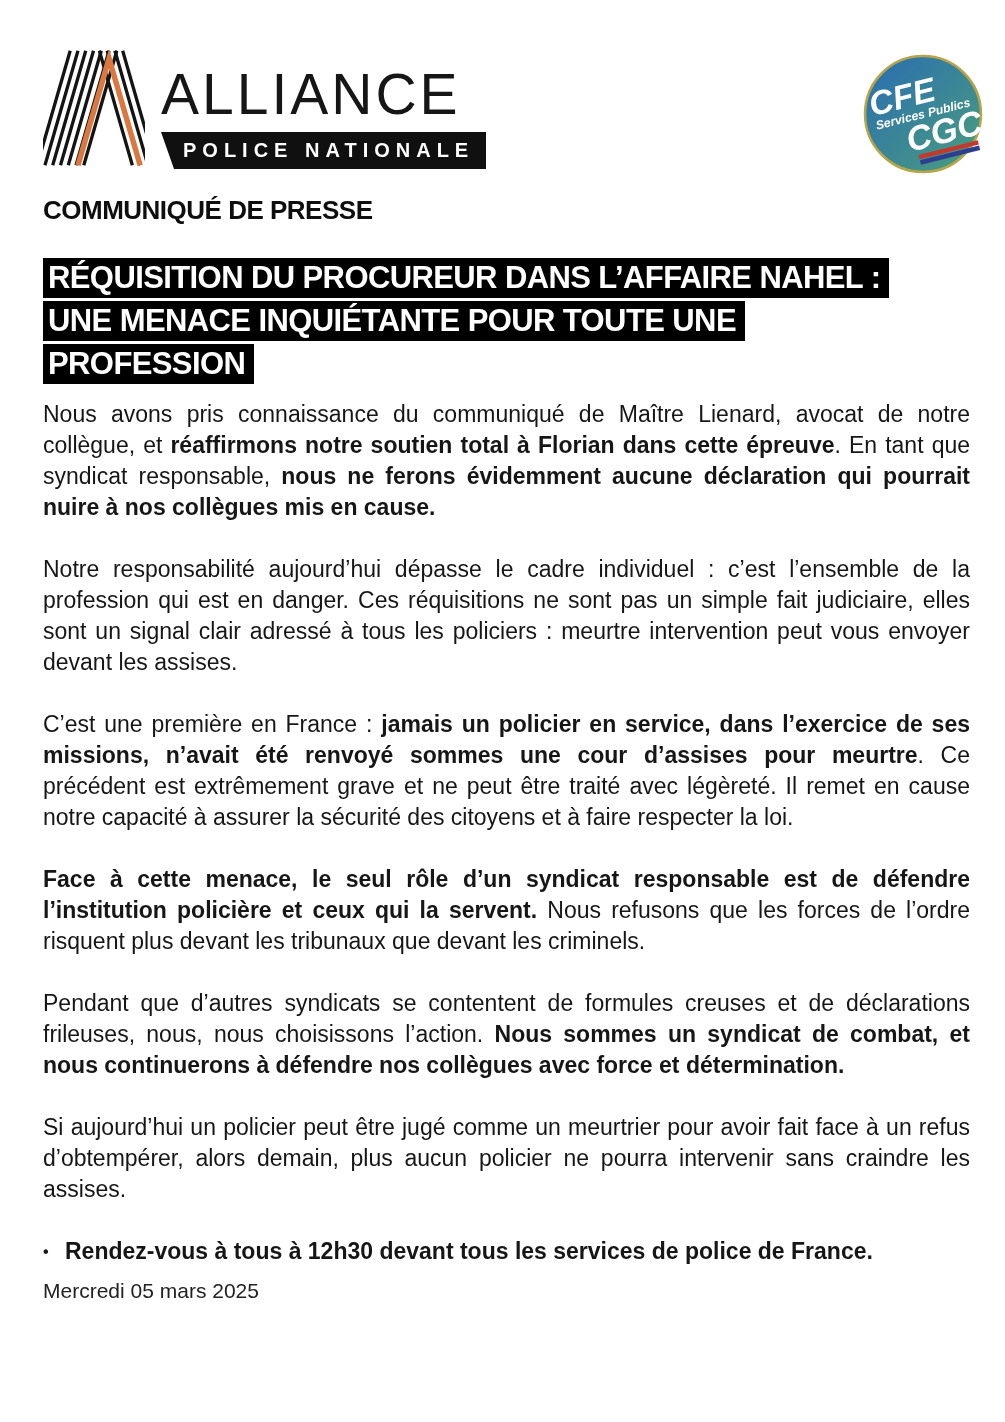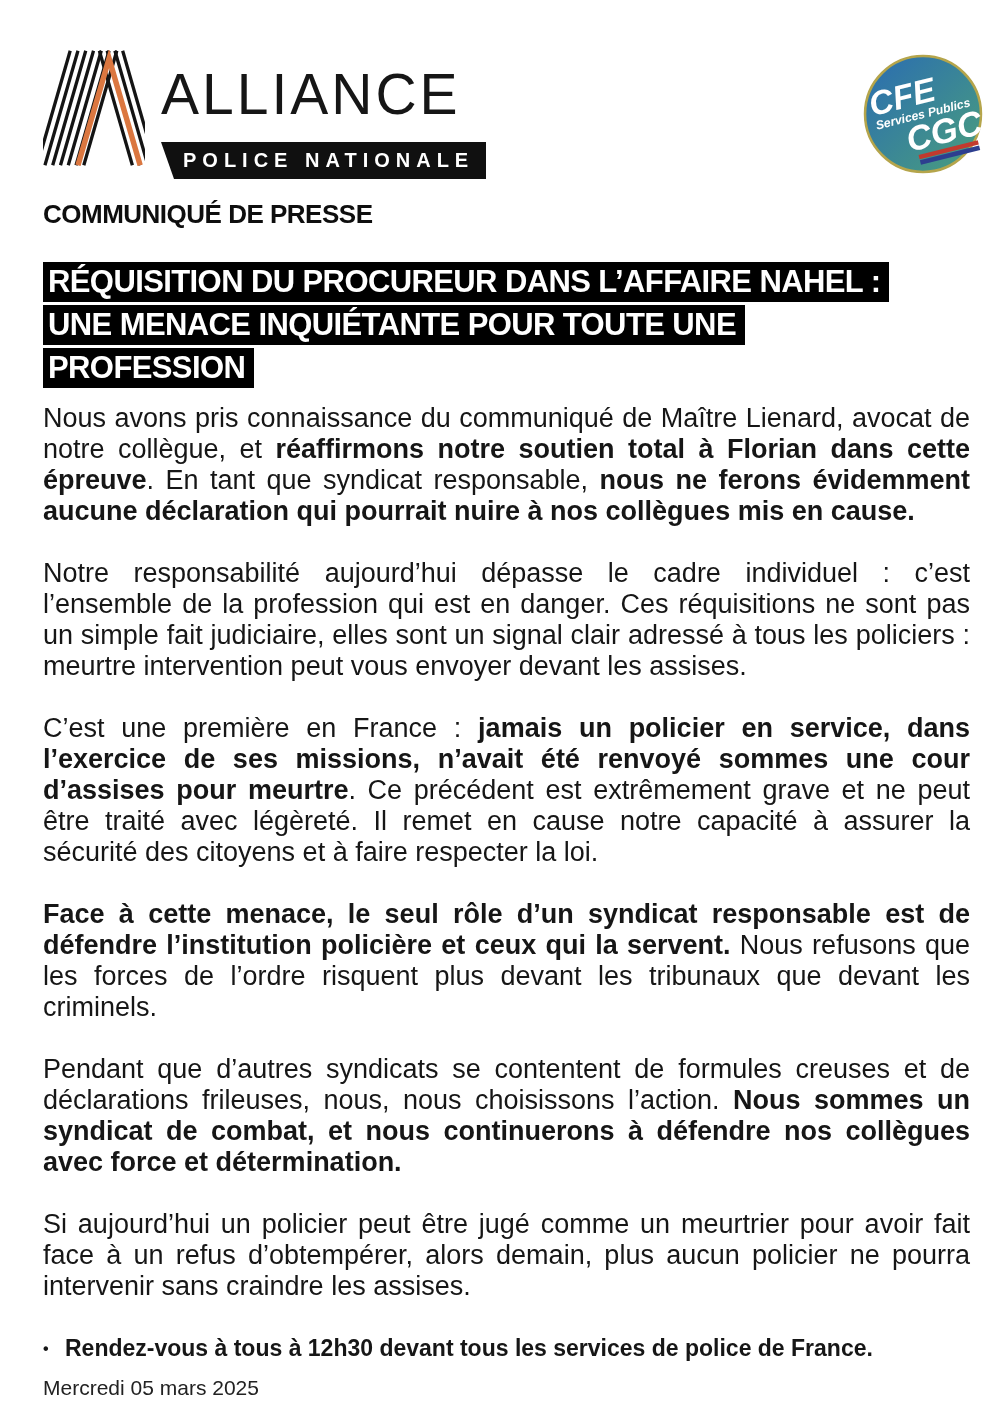--- a/index.html
+++ b/index.html
@@ -16,21 +16,21 @@
   .brand { display: flex; gap: 16px; }
   .mark svg { width: 102px; height: 116px; display: block; }
   .stripe { stroke: var(--stripe, #141414); stroke-width: 3.4; }
   .accent { stroke: var(--accent-orange, #db7740); stroke-width: 5.6; fill: none; }
   .brand-col { display: flex; flex-direction: column; }
   .brand-name {
     font-size: 57px; font-weight: 300; letter-spacing: 3px;
     color: #161616; line-height: 1; margin-top: 16px; white-space: nowrap;
   }
   .brand-banner {
-    margin-top: 19px; background: #101010; color: #ffffff;
+    margin-top: 9px; background: #101010; color: #ffffff;
     font-weight: bold; font-size: 20px; letter-spacing: 6px;
     padding: 7px 12px 7px 22px; width: fit-content; white-space: nowrap;
     clip-path: polygon(0 0, 100% 0, 100% 100%, 13px 100%);
   }
   .badge { width: 122px; height: 122px; margin-top: 3px; margin-right: -14px; }
   .badge svg { width: 122px; height: 122px; display: block; }
   .g1 { stop-color: var(--badge-blue, #2a6cb2); }
   .g2 { stop-color: var(--badge-green, #4a9f7c); }
   .badge-ring { fill: url(#badgeGrad); stroke: var(--badge-ring, #b5a54b); stroke-width: 2.5; }
   .badge-txt { fill: #ffffff; font-style: italic; font-weight: bold; }
@@ -47,21 +47,21 @@
   .hl-line {
     width: fit-content; background: #000000; color: #ffffff;
     font-weight: bold; font-size: 31px; line-height: 33px;
     letter-spacing: -0.6px; padding: 3px 9px 4px 5px; margin-bottom: 3px;
     white-space: nowrap;
   }
 
   
   .doc-body { margin-top: 15px; }
   .doc-body p {
-    margin: 0 0 31px 0; font-size: 27px; line-height: 31px;
+    margin: 0 0 31px 0; font-size: 23px; line-height: 31px;
     text-align: justify; color: #161616;
   }
   .b { font-weight: bold; }
   .bullet-row { display: flex; font-size: 23px; line-height: 31px; font-weight: bold; color: #161616; }
   .bullet-dot { width: 22px; flex: 0 0 22px; font-size: 16px; line-height: 31px; }
   .date-line { font-size: 21px; color: #222; margin-top: 12px; }
 </style>
 </head>
 <body>
 

